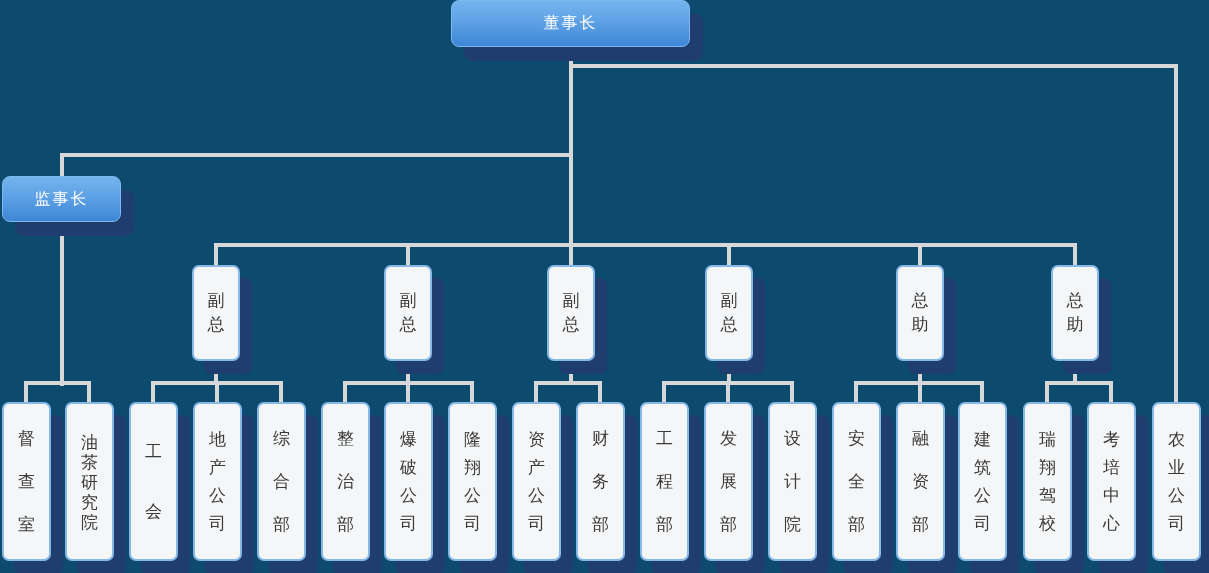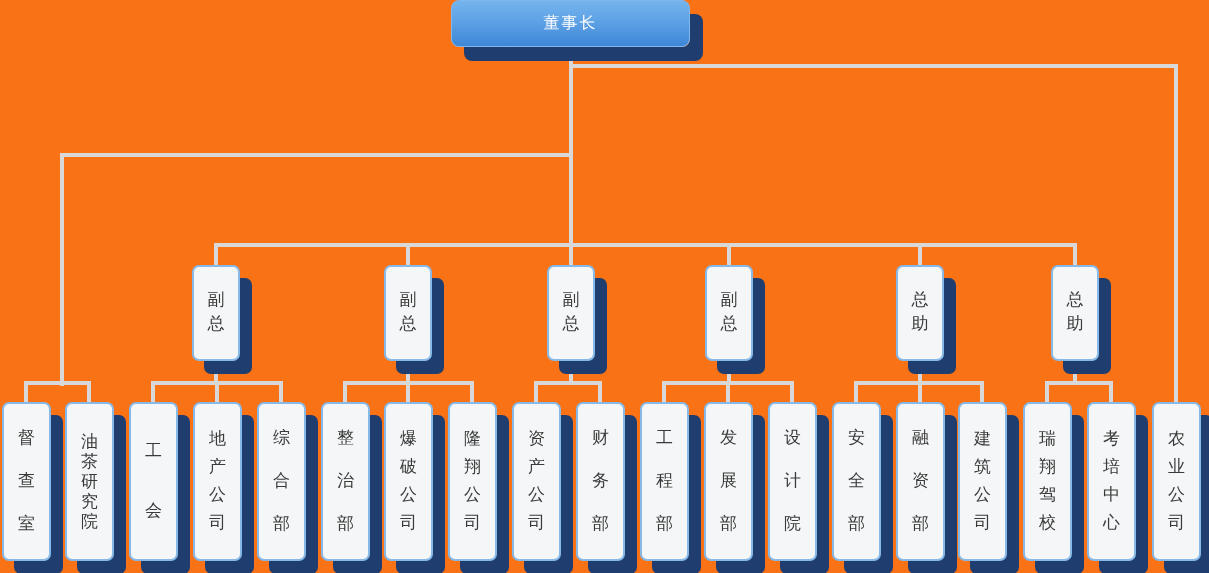--- a/index.html
+++ b/index.html
@@ -1,21 +1,21 @@
 <!DOCTYPE html>
 <html><head>
 <meta charset="utf-8">
 <style>
   html,body{margin:0;padding:0;background:#ffffff;}
   #stage{
     position:relative;
     width:1209px;height:573px;
     overflow:hidden;
-    background:#f97316;
-    font-family:Liberation Mono, monospace;
+    background:#0c4a6e;
+    font-family:Liberation Serif, serif;
   }
   .line{
     position:absolute;
     background:#D8D8D8;
     z-index:1;
   }
   .node{
     position:absolute;
     z-index:2;
     display:flex;
@@ -96,20 +96,23 @@
     <div class="line" style="left: 918px; top: 381px; width: 4px; height: 23px;"></div>
     <div class="line" style="left: 980px; top: 381px; width: 4px; height: 23px;"></div>
     <div class="line" style="left: 1045px; top: 381px; width: 68px; height: 4px;"></div>
     <div class="line" style="left: 1045px; top: 381px; width: 4px; height: 23px;"></div>
     <div class="line" style="left: 1109px; top: 381px; width: 4px; height: 23px;"></div>
     <div class="line" style="left: 569px; top: 64px; width: 607px; height: 4px;"></div>
     <div class="line" style="left: 1174px; top: 64px; width: 4px; height: 340px;"></div>
     <div class="node node-primary" style="left: 451px; top: 0px; width: 239px; height: 47px;">
       <span>董事长</span>
     </div>
+    <div class="node node-primary" style="left: 2px; top: 176px; width: 119px; height: 46px;">
+      <span>监事长</span>
+    </div>
     <div class="node node-white" style="left: 192px; top: 265px; width: 48px; height: 96px;">
       <span class="v-label" style="height: 44px;">
         <span class="ch">副</span>
         <span class="ch">总</span>
       </span>
     </div>
     <div class="node node-white" style="left: 384px; top: 265px; width: 48px; height: 96px;">
       <span class="v-label" style="height: 44px;">
         <span class="ch">副</span>
         <span class="ch">总</span>

